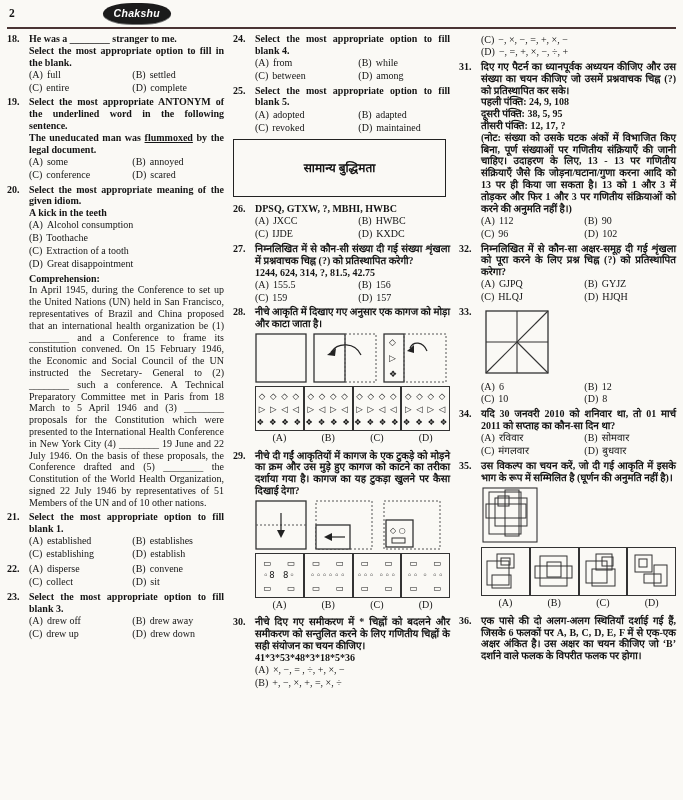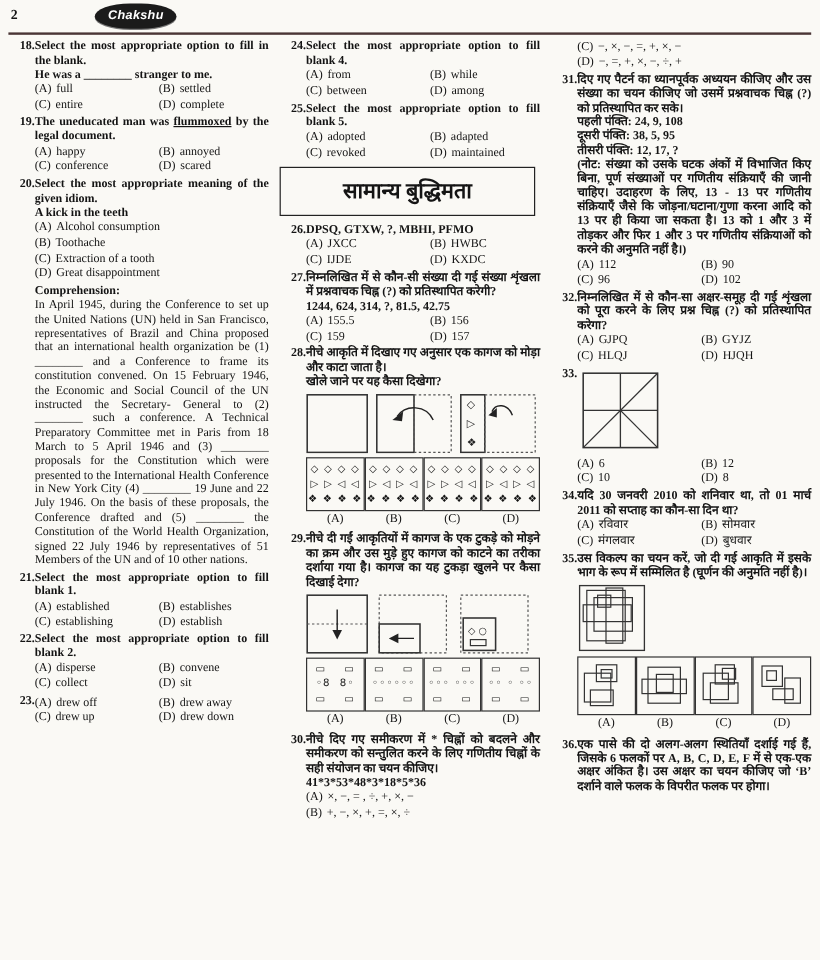--- a/index.html
+++ b/index.html
@@ -12,48 +12,48 @@
     font-size:10px;
     line-height:1.18;
     overflow:hidden;
   }
   .page { padding:3px 7px 0 7px; }
 
   
   .hdr { display:flex; align-items:center; height:26px; border-bottom:2.5px solid #4a3535; padding:0 2px 3px 2px; }
   .hdr .pgnum { font-weight:bold; font-size:11.5px; width:70px; }
   .hdr .title { flex:1; text-align:center; font-weight:bold; font-size:11.5px; }
-  .hdr .logowrap { width:92px; display:flex; }
+  .hdr .logowrap { width:92px; display:flex; justify-content:flex-end; }
   .logo-oval {
     background:#1b1b1b; color:#fff; font-style:italic; font-weight:bold;
     font-size:10.5px; border-radius:50% / 60%; padding:4px 11px;
     font-family:"Liberation Sans", sans-serif; letter-spacing:0.3px;
     box-shadow:0 1px 0 #777;
   }
 
   
   .cols { display:flex; gap:9px; margin-top:4px; }
   .col { flex:1; min-width:0; }
 
   
   .q { display:flex; margin-bottom:2.5px; }
-  .qn { width:22px; flex:none; font-weight:bold;text-align:right; }
+  .qn { width:22px; flex:none; font-weight:bold; }
   .qb { flex:1; min-width:0; }
   .b { font-weight:bold; }
   .just { text-align:justify; }
   .u { text-decoration:underline; }
   .opts2 { display:grid; grid-template-columns:53% 47%; }
   .opts1 .opt { display:flex; }
   .opt { display:flex; gap:4px; padding:0.5px 0; }
   .ok { flex:none; }
 
   
   .sec {
     border:1.6px solid #222; text-align:center; font-weight:bold;
-    font-size:18px; padding:9px 2px; margin:5px 4px 6px 0;
+    font-size:12px; padding:21px 2px; margin:5px 4px 6px 0;
   }
 
   
   .figsteps { display:flex; gap:6px; margin:3px 0 2px 0; align-items:flex-start; }
   .figopts { display:flex; margin-top:3px; }
   .figbox {
     border:1.2px solid #333; flex:1; text-align:center; padding:3px 0 2px 0;
     font-family:"DejaVu Sans", sans-serif; font-size:8.5px; line-height:1.5;
     letter-spacing:1px;
   }
@@ -76,22 +76,22 @@
     </div>
   </div>
 
   <div class="cols">
 
     <div class="col">
 
       <div class="q">
         <div class="qn">18.</div>
         <div class="qb">
+          <p class="b">He was a ________ stranger to me.</p>
           <p class="b just">Select the most appropriate option to fill in the blank.</p>
-          <p class="b">He was a ________ stranger to me.</p>
           <div class="opts2">
             <div class="opt">
                 <span class="ok">(A)</span>
                 <span>full</span>
               </div>
             <div class="opt">
                 <span class="ok">(B)</span>
                 <span>settled</span>
               </div>
             <div class="opt">
@@ -102,25 +102,26 @@
                 <span class="ok">(D)</span>
                 <span>complete</span>
               </div>
           </div>
         </div>
       </div>
 
       <div class="q">
         <div class="qn">19.</div>
         <div class="qb">
+          <p class="b just">Select the most appropriate ANTONYM of the underlined word in the following sentence.</p>
           <p class="b just"><span>The uneducated man was </span><span class="u">flummoxed</span><span> by the legal document.</span></p>
           <div class="opts2">
             <div class="opt">
                 <span class="ok">(A)</span>
-                <span>happy</span>
+                <span>some</span>
               </div>
             <div class="opt">
                 <span class="ok">(B)</span>
                 <span>annoyed</span>
               </div>
             <div class="opt">
                 <span class="ok">(C)</span>
                 <span>conference</span>
               </div>
             <div class="opt">
@@ -186,21 +187,20 @@
                 <span class="ok">(D)</span>
                 <span>establish</span>
               </div>
           </div>
         </div>
       </div>
 
       <div class="q">
         <div class="qn">22.</div>
         <div class="qb">
-          <p class="b just">Select the most appropriate option to fill blank 2.</p>
           <div class="opts2">
             <div class="opt">
                 <span class="ok">(A)</span>
                 <span>disperse</span>
               </div>
             <div class="opt">
                 <span class="ok">(B)</span>
                 <span>convene</span>
               </div>
             <div class="opt">
@@ -211,20 +211,21 @@
                 <span class="ok">(D)</span>
                 <span>sit</span>
               </div>
           </div>
         </div>
       </div>
 
       <div class="q">
         <div class="qn">23.</div>
         <div class="qb">
+          <p class="b just">Select the most appropriate option to fill blank 3.</p>
           <div class="opts2">
             <div class="opt">
                 <span class="ok">(A)</span>
                 <span>drew off</span>
               </div>
             <div class="opt">
                 <span class="ok">(B)</span>
                 <span>drew away</span>
               </div>
             <div class="opt">
@@ -290,21 +291,21 @@
               </div>
           </div>
         </div>
       </div>
 
       <div class="sec">सामान्य बुद्धिमता</div>
 
       <div class="q">
         <div class="qn">26.</div>
         <div class="qb">
-          <p class="b">DPSQ, GTXW, ?, MBHI, PFMO</p>
+          <p class="b">DPSQ, GTXW, ?, MBHI, HWBC</p>
           <div class="opts2">
             <div class="opt">
                 <span class="ok">(A)</span>
                 <span>JXCC</span>
               </div>
             <div class="opt">
                 <span class="ok">(B)</span>
                 <span>HWBC</span>
               </div>
             <div class="opt">
@@ -342,21 +343,20 @@
                 <span>157</span>
               </div>
           </div>
         </div>
       </div>
 
       <div class="q">
         <div class="qn">28.</div>
         <div class="qb">
           <p class="b just">नीचे आकृति में दिखाए गए अनुसार एक कागज को मोड़ा और काटा जाता है।</p>
-          <p class="b">खोले जाने पर यह कैसा दिखेगा?</p>
           <div class="figsteps">
             <svg width="52" height="50">
               <rect x="1" y="1" width="50" height="48" fill="none" stroke="#333" stroke-width="1.3"></rect>
             </svg>
             <svg width="64" height="50">
               <rect x="1" y="1" width="31" height="48" fill="none" stroke="#333" stroke-width="1.3"></rect>
               <rect x="32" y="1" width="31" height="48" fill="none" stroke="#555" stroke-width="1" stroke-dasharray="2,2"></rect>
               <path d="M48,22 C42,9 25,9 18,19" fill="none" stroke="#222" stroke-width="1.2"></path>
               <polygon points="14,22 23,15 22,23" fill="#222"></polygon>
             </svg>

